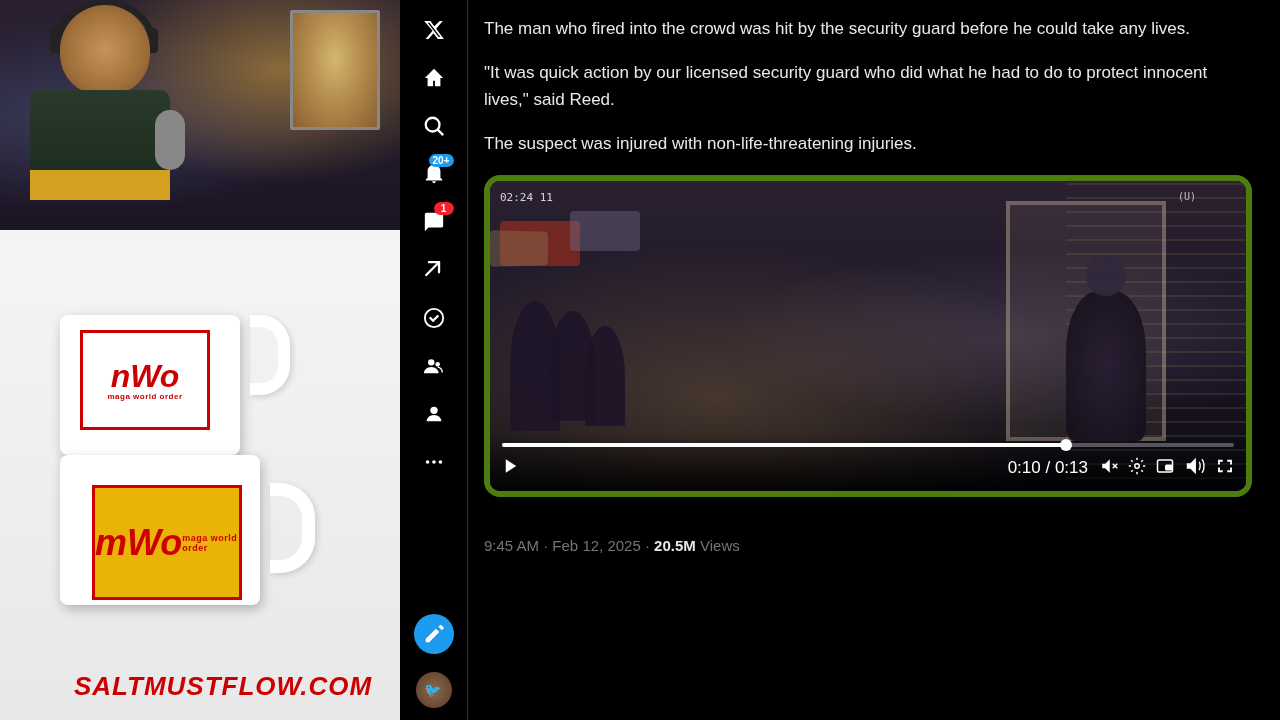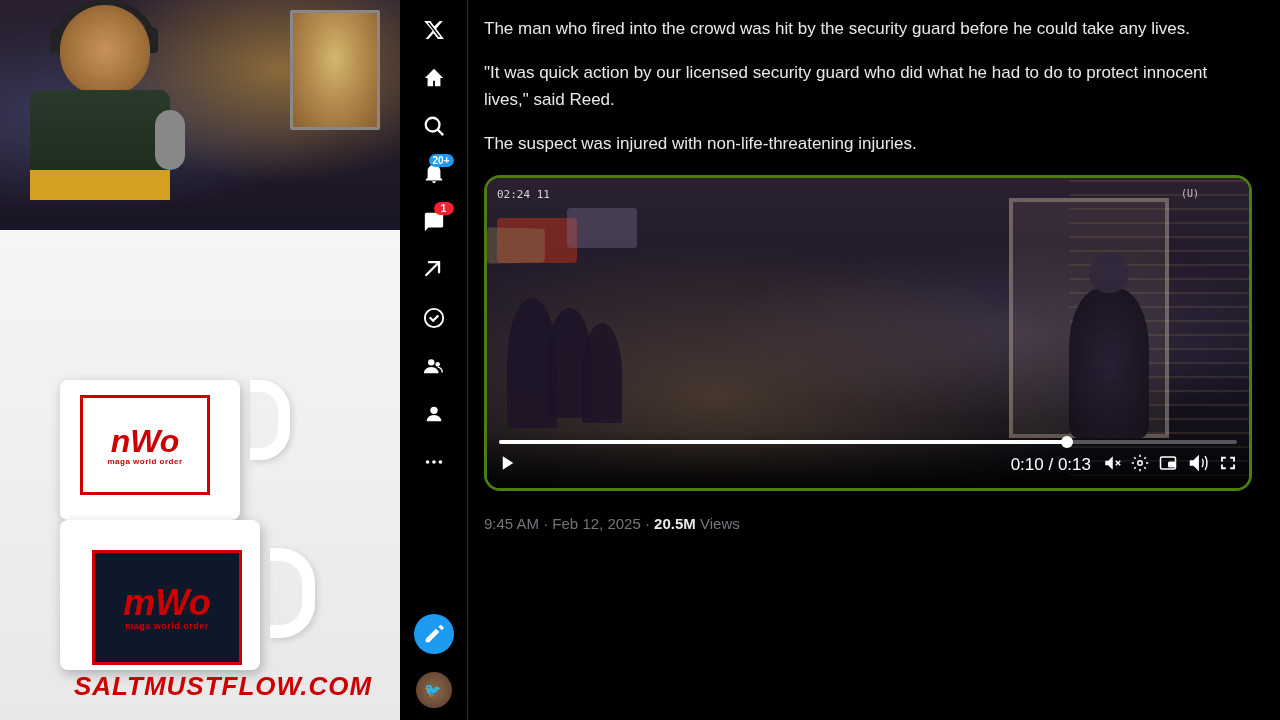--- a/index.html
+++ b/index.html
@@ -124,21 +124,21 @@
         radial-gradient(ellipse at 50% 40%, #d4b870 0%, #b89050 40%, #8a6030 100%);
     }
 
     
     .mugs-area {
       flex: 1;
       background: linear-gradient(180deg, #f5f5f5 0%, #e8e8e8 100%);
       display: flex;
       flex-direction: column;
       align-items: center;
-      justify-content: flex-end;
+      justify-content: center;
       padding: 20px;
       position: relative;
     }
     .mugs-container {
       position: relative;
       width: 280px;
       height: 320px;
     }
     .mug1-body {
       top: 0;
@@ -205,24 +205,23 @@
       border-radius: 0 35px 35px 0;
       border-left: none;
       box-shadow: 2px 2px 6px rgba(0,0,0,0.15);
     }
     .mug2-label {
       position: absolute;
       top: 170px;
       left: 32px;
       width: 150px;
       height: 115px;
-      background: #0f172a;
+      background: #eab308;
       border: 3px solid #cc0000;
       display: flex;
-      flex-direction: column;
       align-items: center;
       justify-content: center;
     }
     .mug2-label-text {
       font-size: 36px;
       font-weight: 900;
       color: #cc0000;
       font-style: italic;
       line-height: 1;
     }
@@ -365,21 +364,22 @@
       line-height: 1.55;
       margin-bottom: 18px;
     }
     
     .video-container {
       width: 100%;
       border-radius: 16px;
       overflow: hidden;
       background: #1a1a1a;
       position: relative;
-      border: 3px solid #4d7c0f;
+      margin-bottom: 16px;
+      border: 6px solid #4d7c0f;
     }
     .video-frame {
       width: 100%;
       height: 310px;
       background: 
         linear-gradient(180deg, transparent 0%, rgba(0,0,0,0.3) 100%),
         radial-gradient(ellipse at 80% 60%, #6a5a7a 0%, #2a2535 40%, #151020 100%);
       position: relative;
       overflow: hidden;
       display: flex;

